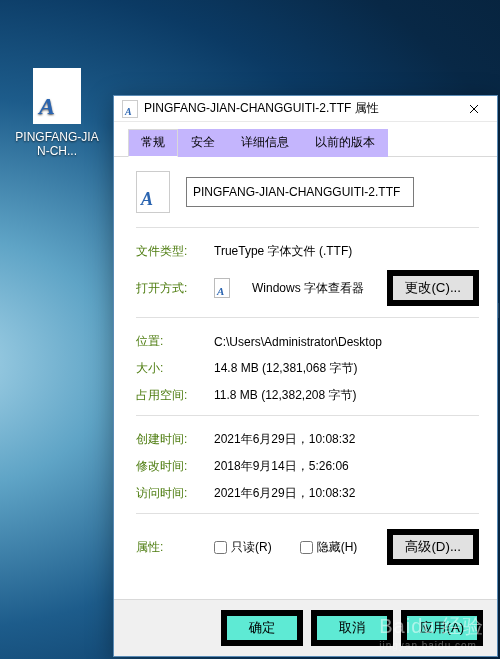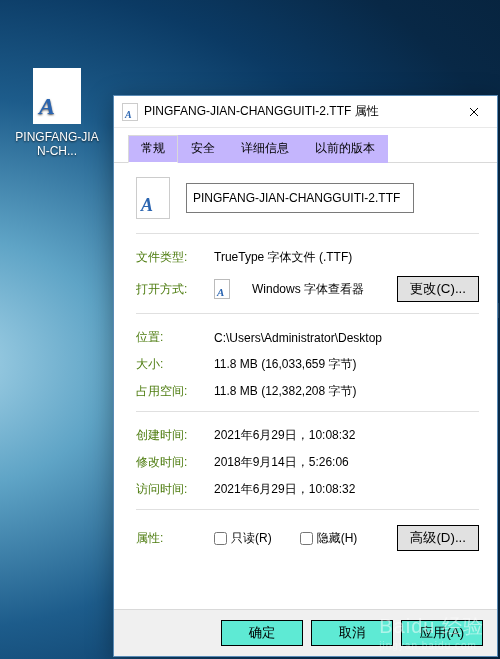--- a/index.html
+++ b/index.html
@@ -49,21 +49,21 @@
   .dialog {
     position: absolute;
     left: 113px; top: 95px;
     width: 385px; height: 562px;
     background: #fff;
     border: 1px solid #5a8bb5;
     box-shadow: 0 6px 24px rgba(0,0,0,.35);
     display: flex; flex-direction: column;
   }
   .titlebar {
-    height: 32px;
+    height: 26px;
     display: flex; align-items: center;
     padding: 0 0 0 8px;
     background: #fff;
     border-bottom: 1px solid #e9e9e9;
   }
   .titlebar .ticon {
     width: 16px; height: 18px; background:#fff; border:1px solid #ccc; position:relative; margin-right:6px;
   }
   .titlebar .ticon::after{content:"A"; position:absolute; left:2px; bottom:0; font:italic 700 10px Georgia,serif; color:#2a64b0;}
   .titlebar .ttl { font-size: 12px; color:#000; flex:0 0 auto;}
@@ -96,21 +96,21 @@
   .sep{ border:none; border-top:1px solid #e0e0e0; margin:6px 0 10px; }
   .row{ display:flex; align-items:center; padding:5px 0; font-size:12px;}
   .row .k{ width:78px; color:#4d7c0f; flex:0 0 auto;}
   .row .v{ flex:1; color:#000;}
   .openwith{ display:flex; align-items:center; gap:22px;text-align:center;}
   .openwith .oi{
     width:16px; height:20px; background:#fff; border:1px solid #bbb; position:relative; display:inline-block;
   }
   .openwith .oi::after{content:"A"; position:absolute; left:2px; bottom:0; font:italic 700 11px Georgia,serif; color:#2a64b0;}
   .btn{
-    background:#e1e1e1; border:1px solid #000000; padding:3px 12px; font:12px/1.4 inherit; min-width:72px; text-align:center;
+    background:#e1e1e1; border:6px solid #000000; padding:3px 12px; font:12px/1.4 inherit; min-width:72px; text-align:center;
   }
   .attrs{ display:flex; align-items:center; gap:28px;}
   .chk{ display:flex; align-items:center; gap:4px; font-size:12px;}
   .chk input{ width:13px; height:13px; }
   
   .footer{
     border-top:1px solid #d9d9d9;
     padding:10px 14px;
     display:flex; justify-content:flex-end; gap:8px;
     background:#f0f0f0;
@@ -167,21 +167,21 @@
     </div>
 
     <hr class="sep">
 
     <div class="row">
       <span class="k">位置:</span>
       <span class="v">C:\Users\Administrator\Desktop</span>
     </div>
     <div class="row">
       <span class="k">大小:</span>
-      <span class="v">11.8 MB (16,033,659 字节)</span>
+      <span class="v">14.8 MB (12,381,068 字节)</span>
     </div>
     <div class="row">
       <span class="k">占用空间:</span>
       <span class="v">11.8 MB (12,382,208 字节)</span>
     </div>
 
     <hr class="sep">
 
     <div class="row">
       <span class="k">创建时间:</span>

